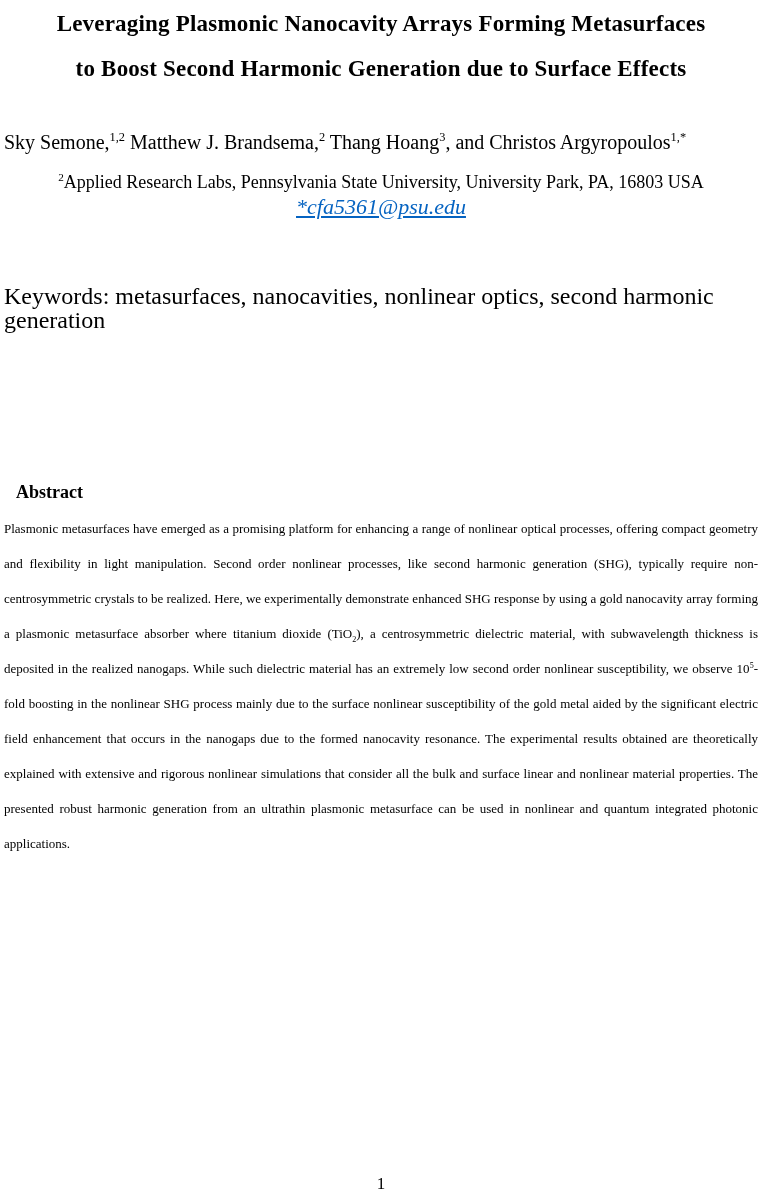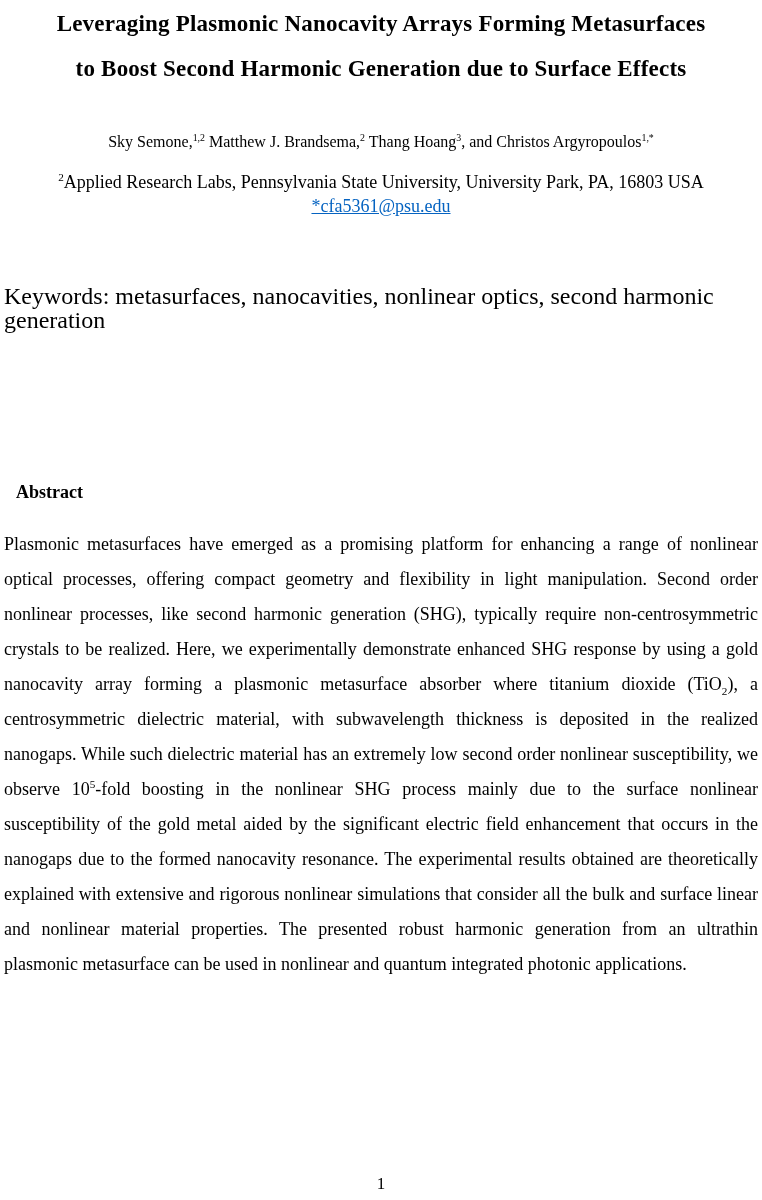--- a/index.html
+++ b/index.html
@@ -26,57 +26,58 @@
   .title {
     padding-top: 1px;
     text-align: center;
     font-weight: bold;
     font-size: 23px;
     line-height: 45px;
     letter-spacing: 0.2px;
   }
   .authors {
     margin-top: 38px;
-    text-align: center;
-    font-size: 16px;
+    text-align: left;
+    font-size: 20px;
     line-height: 26px;
   }
   .affiliations {
     margin-top: 16px;
     text-align: center;
     font-size: 18px;
     line-height: 23.5px;
   }
   .affiliation-line { margin: 0; }
   .email-line {
     text-align: center;
-    font-size: 18px;
+    font-size: 22px;
     line-height: 23.5px;
+    font-style: italic;
   }
   .email-link {
     color: var(--link-color, #0563C1);
     text-decoration: underline;
     cursor: pointer;
   }
   .keywords {
     margin-top: 66px;
     text-align: left;
     font-size: 24px;
     line-height: 24px;
   }
   .abstract-heading {
     margin-top: 148px;
     font-weight: bold;
     font-size: 18px;
     line-height: 24px;
     margin-left: 12px;
   }
   .abstract-body {
-    margin-top: 23px;
-    font-size: 18px;
+    margin-top: 7px;
+    font-size: 13px;
     line-height: 35px;
     text-align: justify;
   }
   sup {
     font-size: 0.62em;
     line-height: 0;
     vertical-align: super;
   }
   sub {
     font-size: 0.62em;

